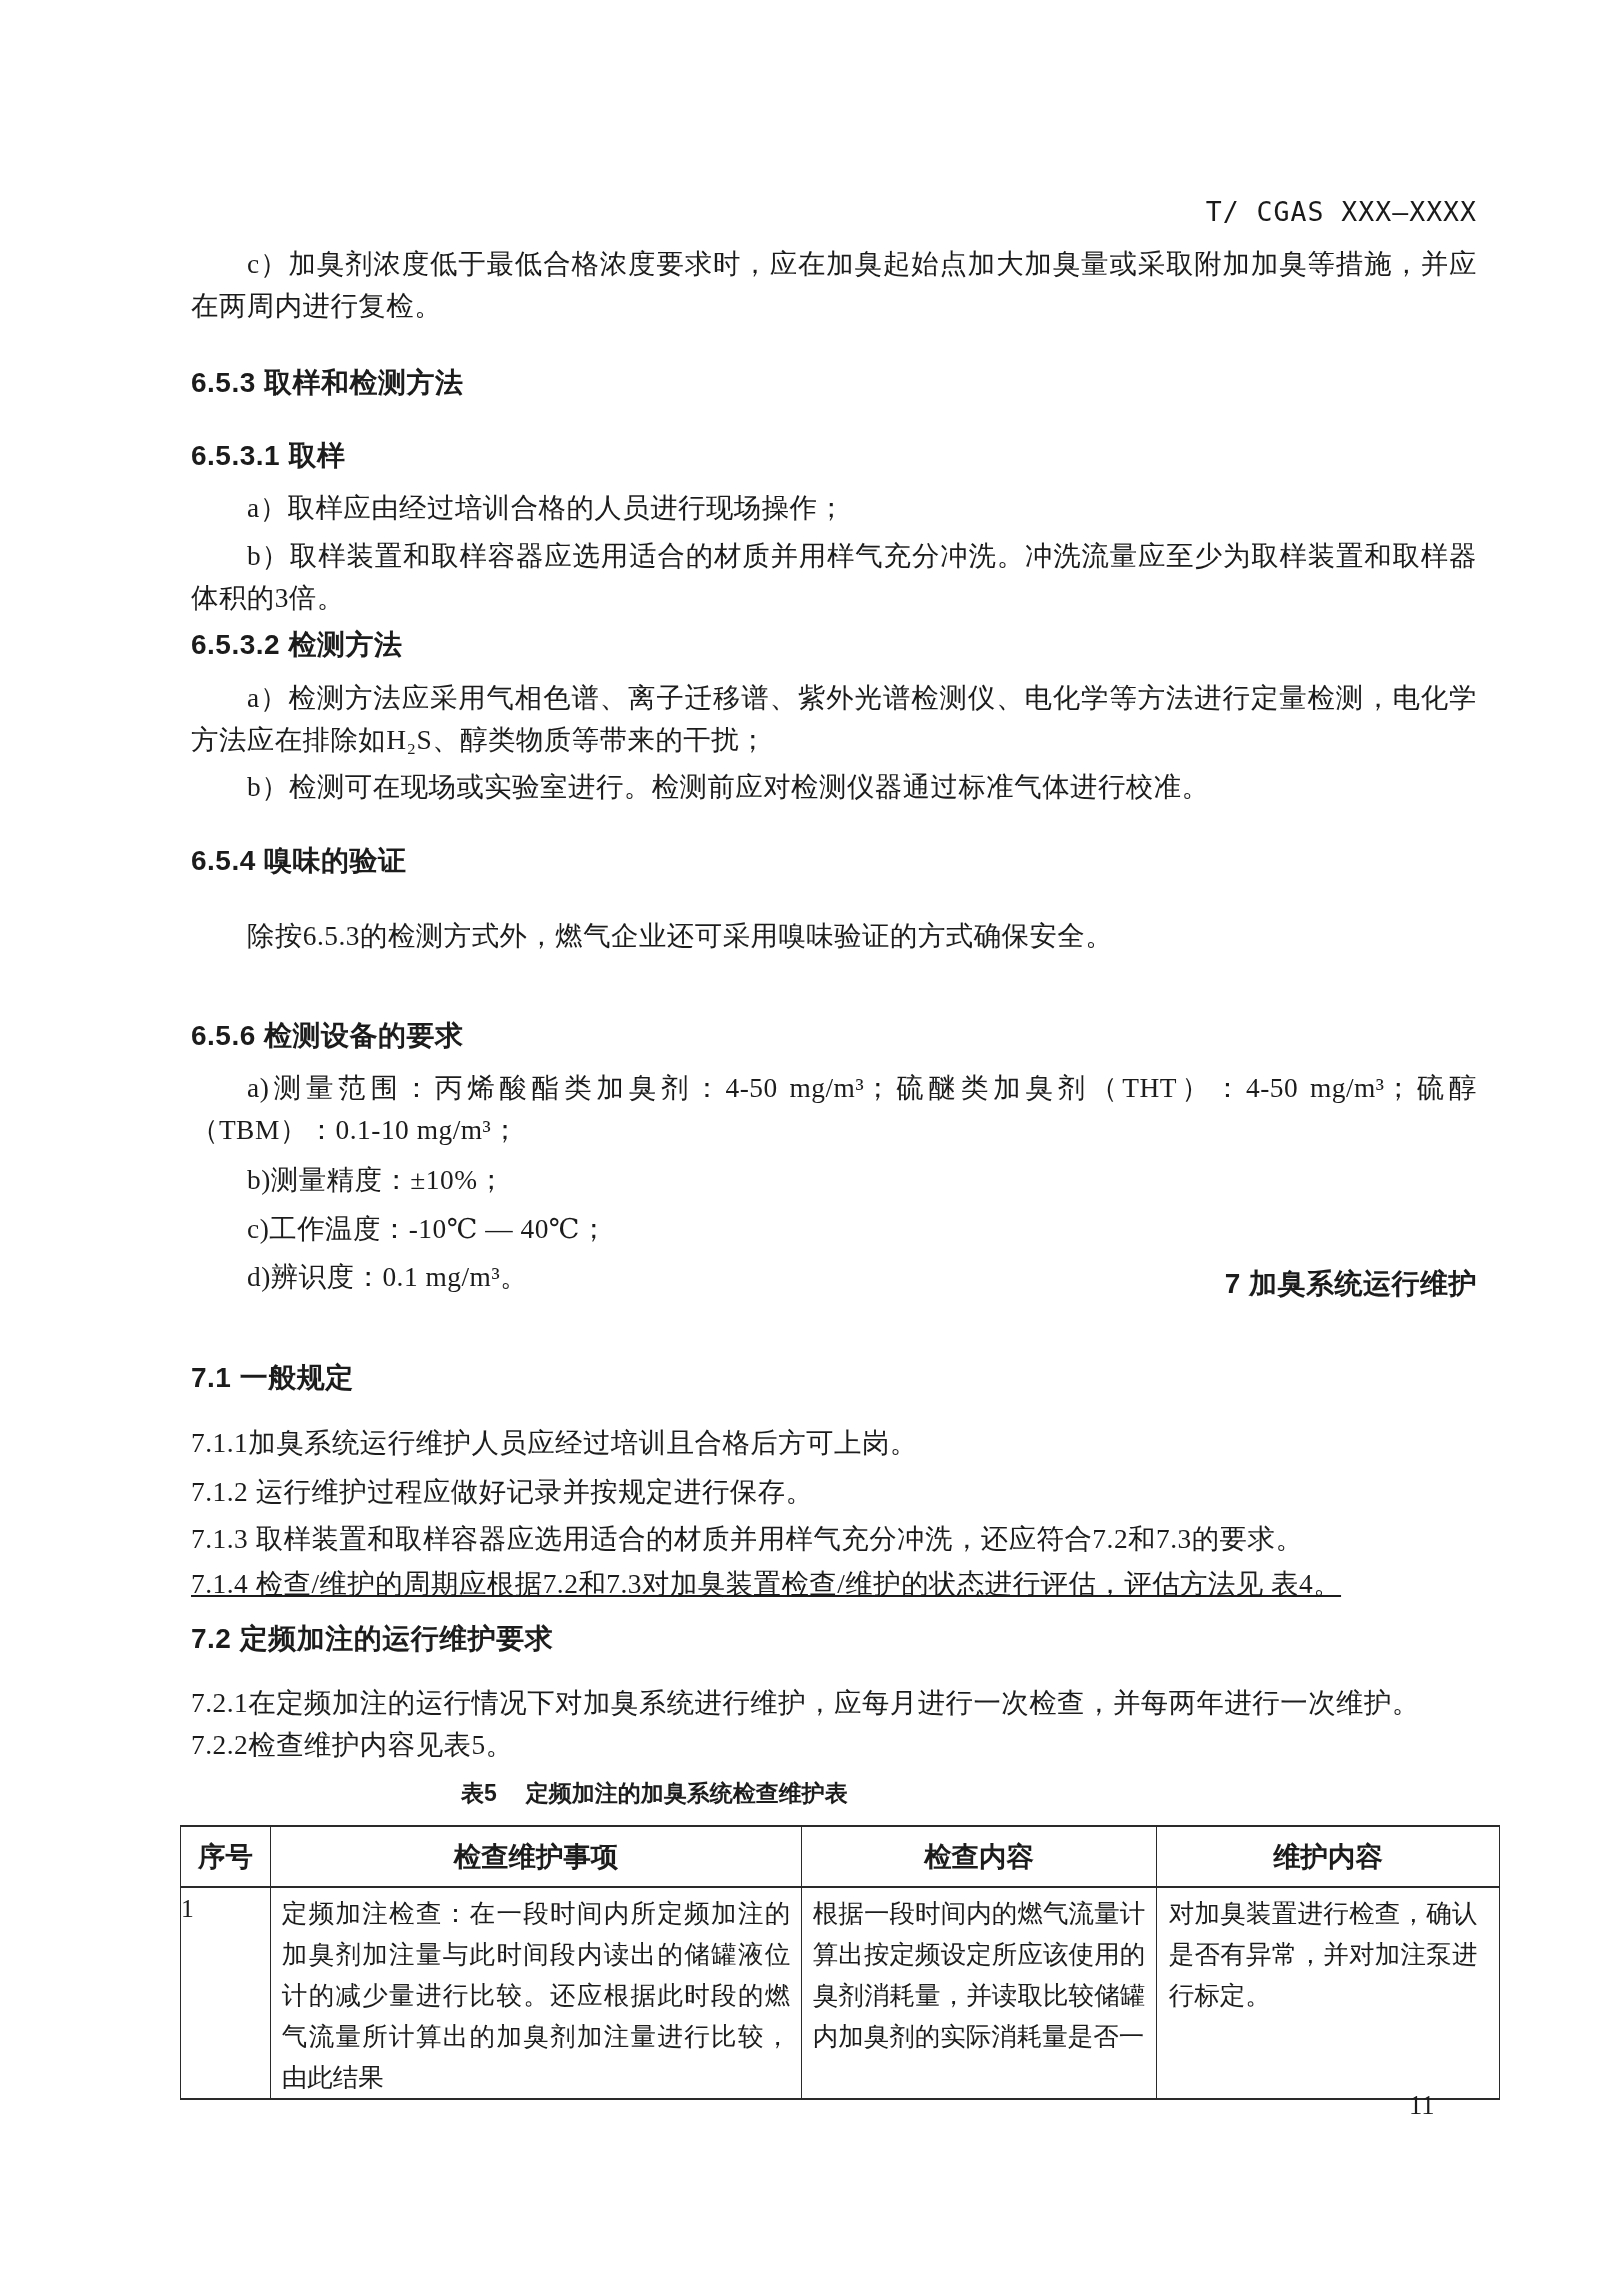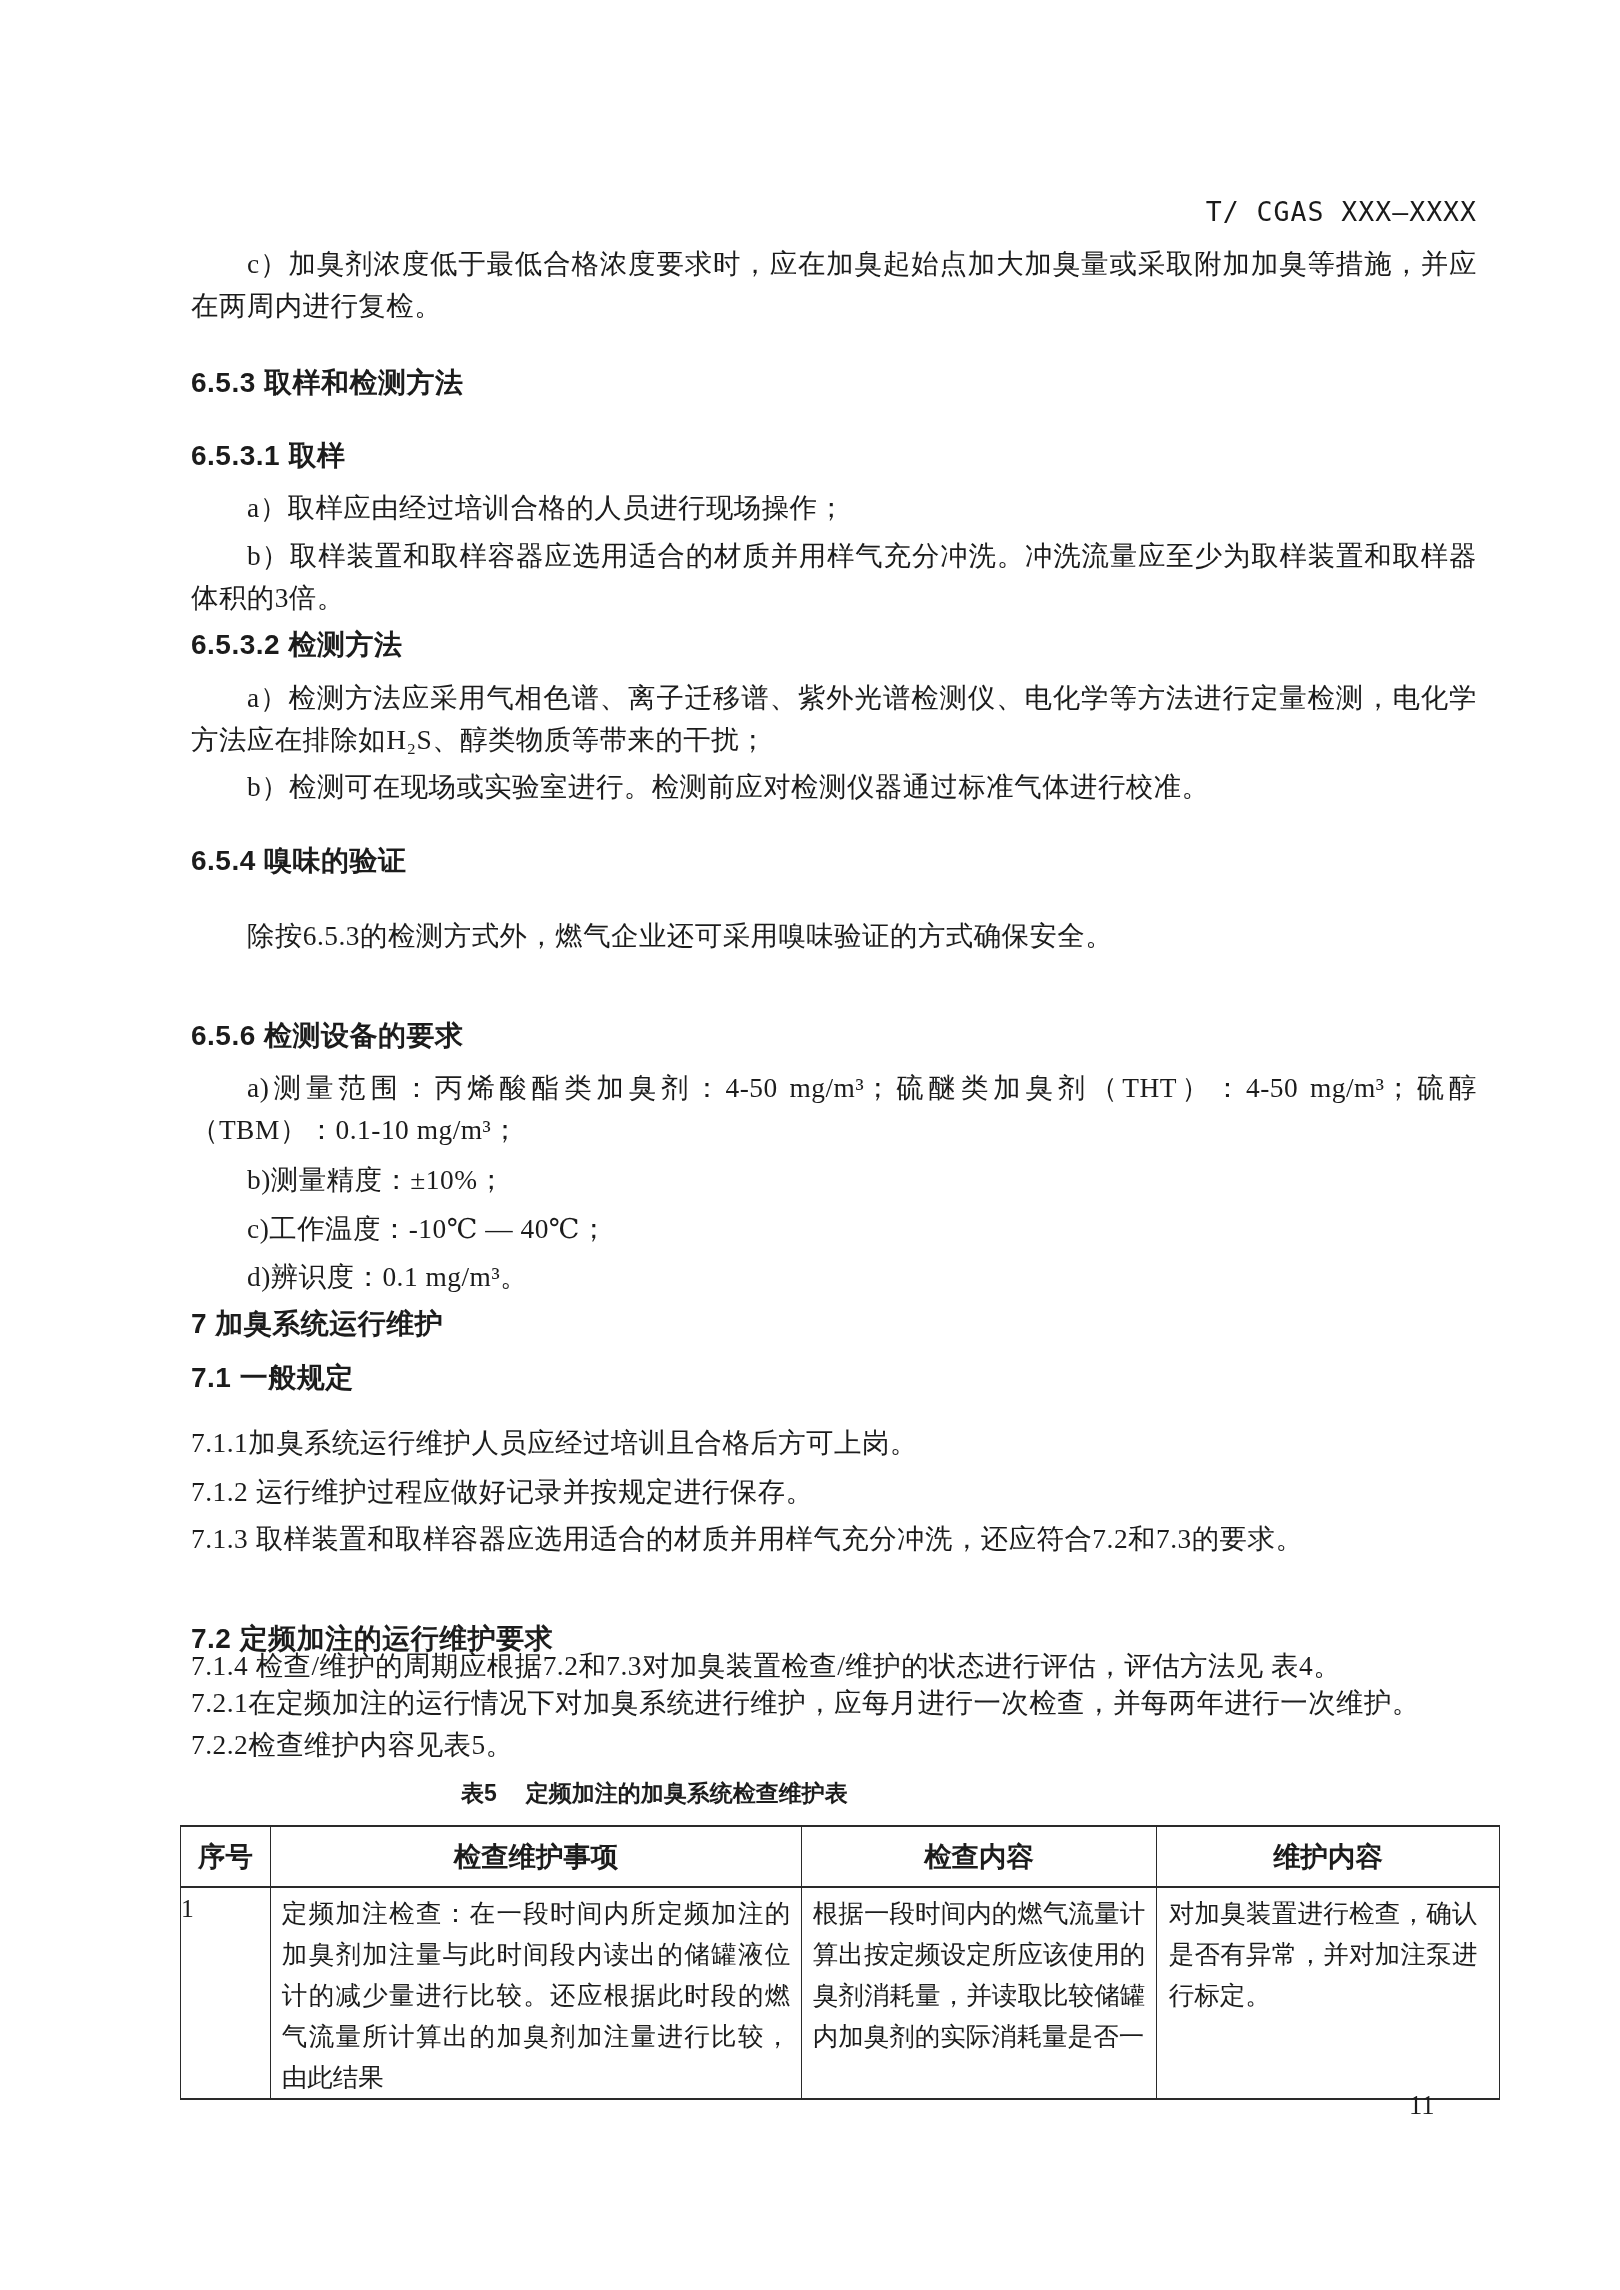--- a/index.html
+++ b/index.html
@@ -105,27 +105,27 @@
   <div class="blk heading" style="top:841px;">6.5.4 嗅味的验证</div>
   <p class="blk indent" style="top:915px;">除按6.5.3的检测方式外，燃气企业还可采用嗅味验证的方式确保安全。</p>
 
   <div class="blk heading" style="top:1016px;">6.5.6 检测设备的要求</div>
 
   <p class="blk indent" style="top:1067px;">a)测量范围：丙烯酸酯类加臭剂：4-50 mg/m³；硫醚类加臭剂（THT）：4-50 mg/m³；硫醇（TBM）：0.1-10 mg/m³；</p>
   <p class="blk indent" style="top:1159px;">b)测量精度：±10%；</p>
   <p class="blk indent" style="top:1208px;">c)工作温度：-10℃ — 40℃；</p>
   <p class="blk indent" style="top:1256px;">d)辨识度：0.1 mg/m³。</p>
 
-  <div class="blk heading" style="top:1304px;">7 加臭系统运行维护</div>
+  <div class="blk heading" style="top:1264px;text-align:right;">7 加臭系统运行维护</div>
   <div class="blk heading" style="top:1358px;">7.1 一般规定</div>
 
   <p class="blk" style="top:1422px;">7.1.1加臭系统运行维护人员应经过培训且合格后方可上岗。</p>
   <p class="blk" style="top:1471px;">7.1.2 运行维护过程应做好记录并按规定进行保存。</p>
   <p class="blk" style="top:1518px;">7.1.3 取样装置和取样容器应选用适合的材质并用样气充分冲洗，还应符合7.2和7.3的要求。</p>
-  <p class="blk" style="top:1645px;">7.1.4 检查/维护的周期应根据7.2和7.3对加臭装置检查/维护的状态进行评估，评估方法见 表4。</p>
+  <p class="blk" style="top:1563px;text-decoration:underline;">7.1.4 检查/维护的周期应根据7.2和7.3对加臭装置检查/维护的状态进行评估，评估方法见 表4。</p>
 
   <div class="blk heading" style="top:1619px;">7.2 定频加注的运行维护要求</div>
 
   <p class="blk" style="top:1682px;">7.2.1在定频加注的运行情况下对加臭系统进行维护，应每月进行一次检查，并每两年进行一次维护。</p>
   <p class="blk" style="top:1724px;">7.2.2检查维护内容见表5。</p>
 
   <div class="table-caption">
     <span class="cap-label">表5</span><span>定频加注的加臭系统检查维护表</span>
   </div>
 

